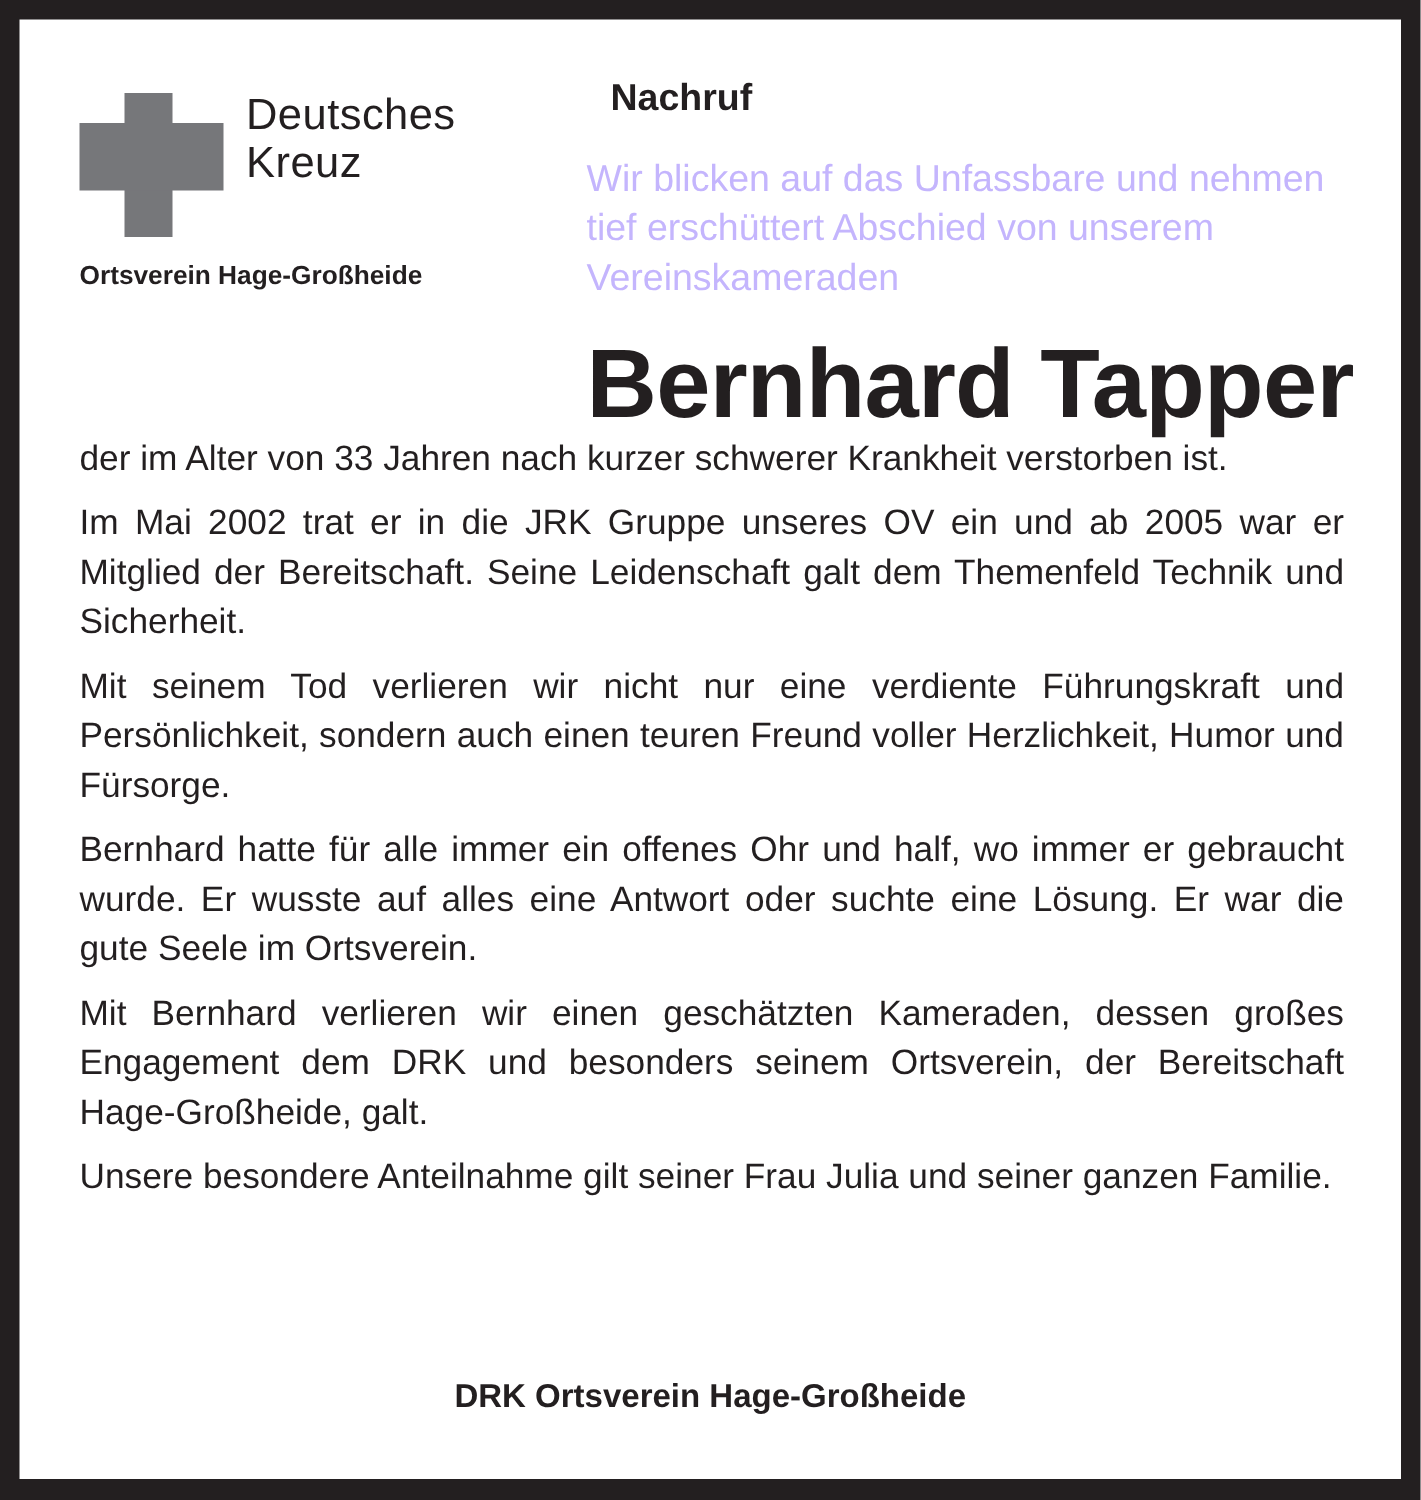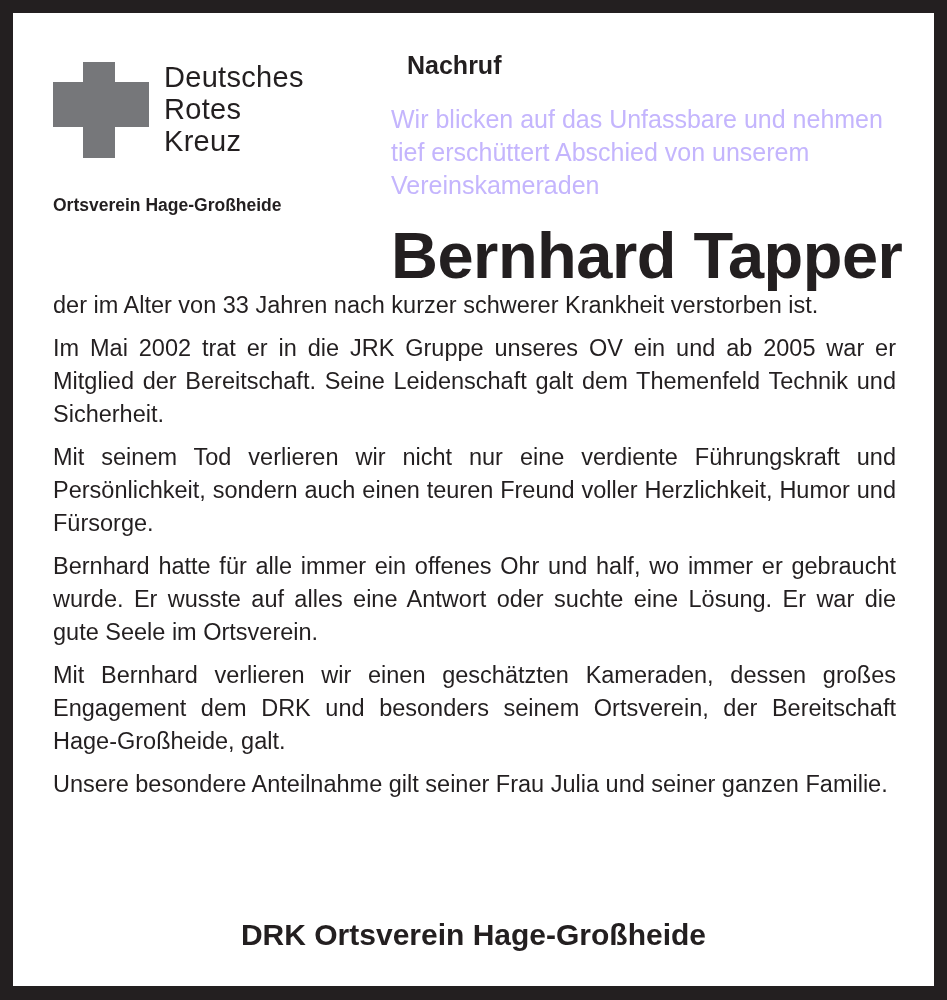--- a/index.html
+++ b/index.html
@@ -2,39 +2,38 @@
 <html><head>
   <meta charset="utf-8">
   <style>
     html, body { margin: 0; padding: 0; }
     body { width: 947px; height: 1000px; background: #231f20; position: relative; overflow: hidden; }
     .frame { position: absolute; left: 13px; top: 13px; width: 921px; height: 973px; background: #ffffff; }
     .cross { position: absolute; background: #76777a; }
     .cross-v { left: 83px; top: 62px; width: 32px; height: 96px; }
     .cross-h { left: 53px; top: 82px; width: 96px; height: 45px; }
     .logo-text { position: absolute; left: 164px; top: 61px; font-family: "Liberation Sans", sans-serif; font-weight: normal; font-size: 29px; line-height: 32px; color: #231f20; letter-spacing: 0.3px; }
-    .ortsverein { position: absolute; left: 53px; top: 173px; font-family: "Liberation Sans", sans-serif; font-weight: bold; font-size: 17.5px; color: #231f20; margin-top: 22px; }
+    .ortsverein { position: absolute; left: 53px; top: 173px; font-family: "Liberation Sans", sans-serif; font-weight: bold; font-size: 17.5px; color: #231f20; }
     .nachruf { position: absolute; left: 391px; top: 51px; font-family: "Liberation Sans", sans-serif; font-weight: bold; font-size: 25px; color: #231f20; margin-left: 16px; }
     .intro { position: absolute; left: 391px; top: 103px; width: 520px; font-family: "Liberation Sans", sans-serif; font-size: 25px; line-height: 33px; color: #c4b5fd; }
     .name { position: absolute; left: 391px; top: 218px; font-family: "Liberation Sans", sans-serif; font-weight: bold; font-size: 65px; color: #231f20; letter-spacing: -0.5px; }
     .body { position: absolute; left: 53px; top: 289px; width: 843px; font-family: "Liberation Sans", sans-serif; font-size: 23.5px; line-height: 33px; color: #231f20; text-align: justify; }
     .body p { margin: 0 0 10px 0; }
-    .signature { position: absolute; left: 0; top: 918px; width: 947px; text-align: center; font-family: "Liberation Sans", sans-serif; font-weight: bold; font-size: 30px; color: #231f20; }
+    .signature { position: absolute; left: 0; top: 918px; width: 947px; text-align: center; font-family: "Liberation Sans", sans-serif; font-weight: bold; font-size: 22px; color: #231f20; }
   </style>
 </head>
 <body>
 
 <div class="frame"></div>
 
 <div class="cross cross-v"></div>
 <div class="cross cross-h"></div>
 
 <div class="logo-text">
   <div>Deutsches</div>
-  <div>Rotes</div>
   <div>Kreuz</div>
 </div>
 <div class="ortsverein">Ortsverein Hage-Großheide</div>
 
 <div class="nachruf">Nachruf</div>
 <div class="intro">Wir blicken auf das Unfassbare und nehmen tief erschüttert Abschied von unserem Vereinskameraden</div>
 <div class="name">Bernhard Tapper</div>
 
 <div class="body">
   <p>der im Alter von 33 Jahren nach kurzer schwerer Krankheit verstorben ist.</p>

